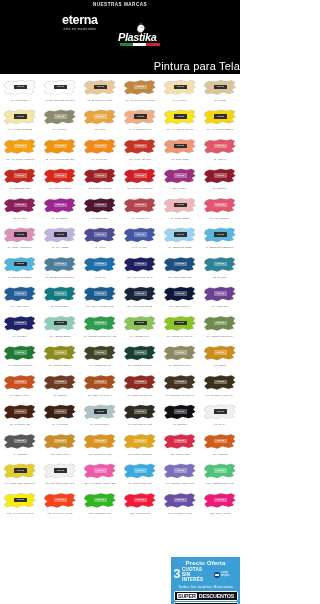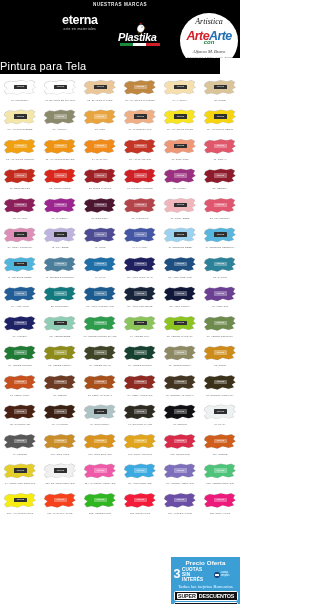--- a/index.html
+++ b/index.html
@@ -93,23 +93,23 @@
     position:absolute; top:36px; left:0; width:58px; text-align:center;
     font-family:"Liberation Serif", serif; font-style: italic;
     font-size: 4.6px; color:#333;
   }
   .logo-arte .a-ring {
     position:absolute; top:44px; left:0; width:58px; text-align:center;
     font-size:3.2px; color:#777; letter-spacing:0.3px;
   }
 
   .title-bar {
-    width: 220px; height: 16px;
+    width: 240px; height: 16px;
     background: #000000;
-    display: flex; align-items: center; justify-content: flex-start;
+    display: flex; align-items: center; justify-content: flex-end;
   }
   .title-bar .title {
     color: #ffffff;
     font-size: 11px;
     letter-spacing: 0.2px;
   }
 
   
   .grid {
     position: relative;
@@ -271,29 +271,20 @@
           <path d="M9 4 L11 1 L12 4 L14 2 L14.5 5 Z" fill="#d4202a"></path>
           <path d="M12 5 C16 5 19 8 19 12 C19 17 15 21 11 21 C7 21 4 18 4 14 C4 9 8 5 12 5 Z" fill="#ffffff" stroke="#111" stroke-width="0.8"></path>
           <circle cx="14" cy="10" r="1" fill="#111"></circle>
           <path d="M18 11 L22 12 L18 13 Z" fill="#f0a010"></path>
           <path d="M8 20 L7 23 M12 20 L12 23" stroke="#f0a010" stroke-width="1"></path>
         </svg>
         <div class="pword">Plastika</div>
         <div class="flagbar"></div>
       </div>
 
-      <div class="logo-arte">
-        <div class="a-script">Artistica</div>
-        <div class="a-main">
-          <span class="a1">Arte</span><span class="a2">Arte</span>
-        </div>
-        <div class="con">con</div>
-        <div class="a-sub">Alfonso M. Bravo</div>
-        <div class="a-ring">ARTISTICA ARTE CON ARTE</div>
-      </div>
 
     </div>
   </div>
 
   <div class="title-bar">
     <div class="title">Pintura para Tela</div>
   </div>
 
   <div class="grid" id="swatch-grid">
       <div class="row">

